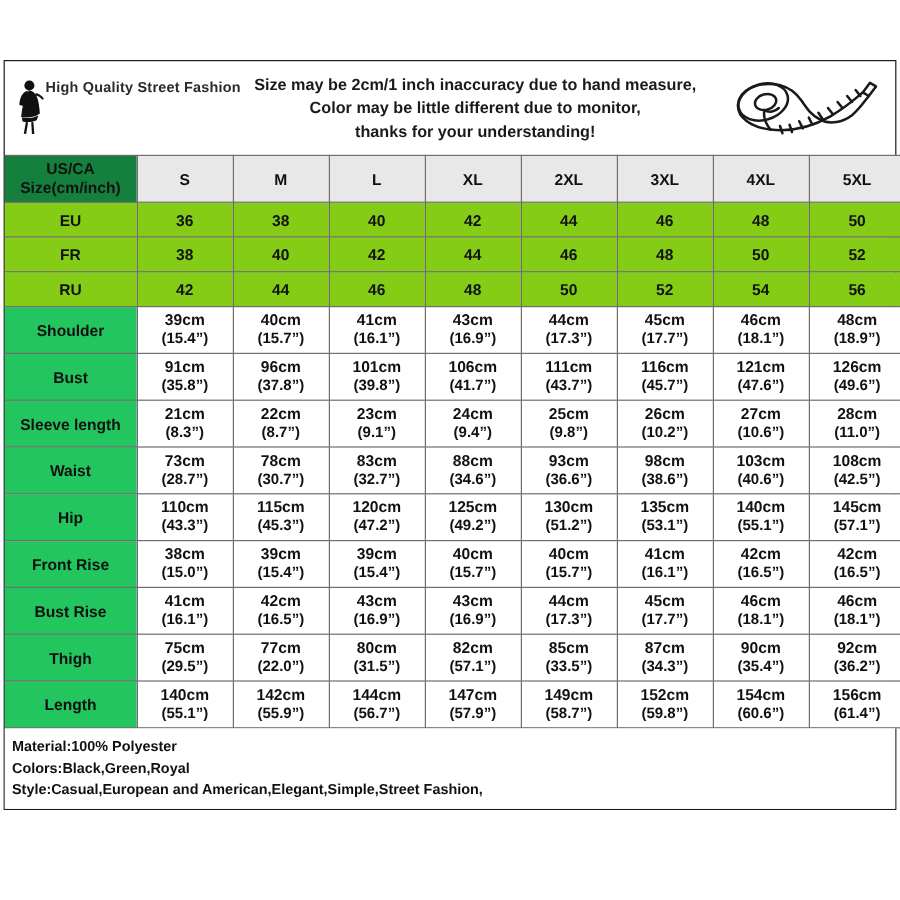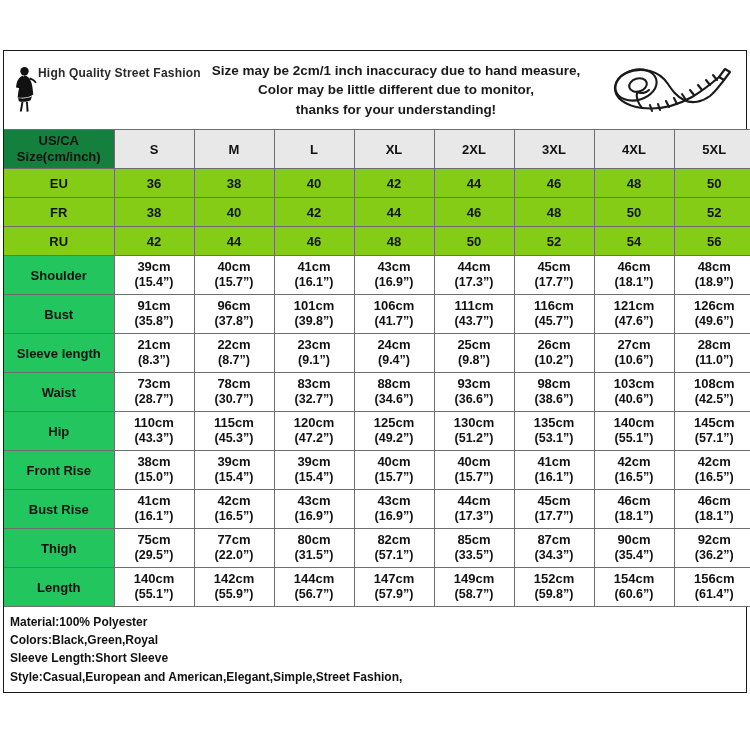--- a/index.html
+++ b/index.html
@@ -618,18 +618,17 @@
               <span class="cm">156cm</span>
               <span class="inch">(61.4”)</span>
             </td>
         </tr>
       </tbody>
     </table>
 
     <div class="notes">
       <div>Material:100% Polyester</div>
       <div>Colors:Black,Green,Royal</div>
-      <div>Sleeve Length:Short Sleeve</div>
       <div>Style:Casual,European and American,Elegant,Simple,Street Fashion,</div>
     </div>
 
   </div>
 </div>
 
 </body></html>

